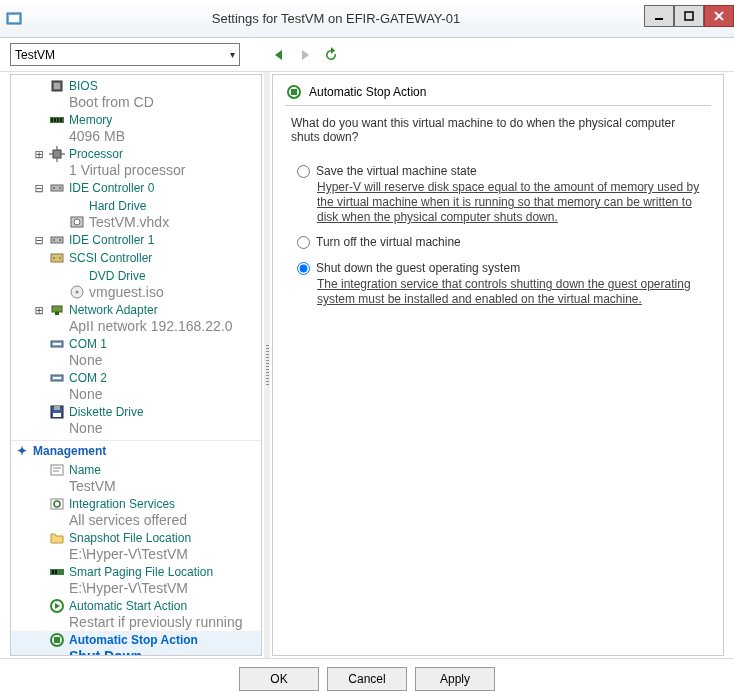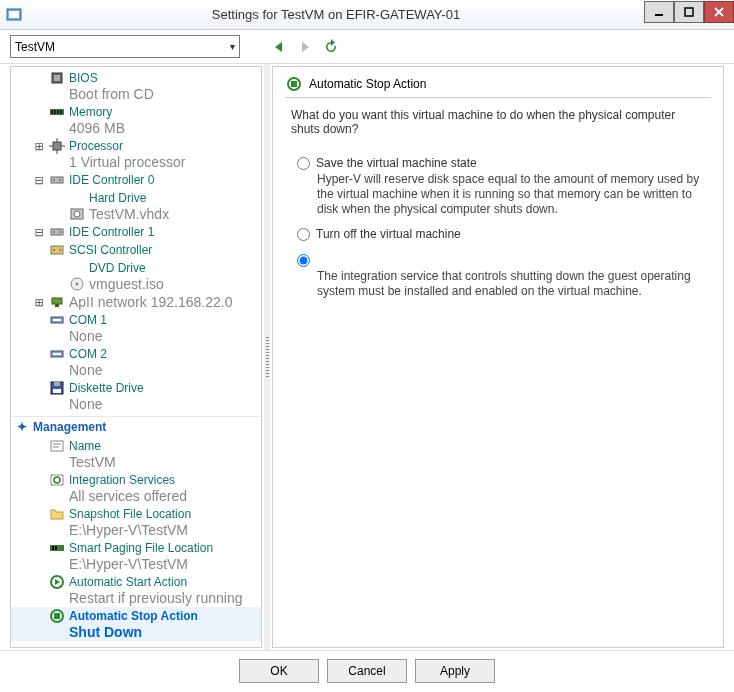--- a/index.html
+++ b/index.html
@@ -6,21 +6,21 @@
   body {
     font-family: "Segoe UI", Tahoma, sans-serif;
     font-size: 12px;
     background: #fff;
     width: 734px;
     height: 692px;
     overflow: hidden;
     color: #000;
   }
   .titlebar {
-    height: 30px;
+    height: 38px;
     background: linear-gradient(#fff, #eef3f7);
     border-bottom: 1px solid #ccc;
     display: flex;
     align-items: center;
     position: relative;
     gap: 8px;
   }
   .titlebar .ticon {
     width: 16px; height: 16px;
     margin: 0 6px;
@@ -136,21 +136,21 @@
   .right-head {
     display:flex; align-items:center; gap:6px;
     border-bottom:1px solid #ccc;
     padding-bottom:4px; margin-bottom:10px;
   }
   .right-head .hicon { width:18px; height:18px; display:flex; align-items:center; justify-content:center;}
   .right-body { padding: 0 6px; color:#333; }
   .question { margin-bottom:20px; }
   .opt { display:flex; align-items:flex-start; gap:6px; margin: 4px 0 2px 6px; }
   .opt input { margin-top:1px; }
-  .opt-desc { margin: 2px 0 10px 26px; color:#444; font-size:12px; line-height:15px;}
+  .opt-desc { margin: 2px 0 10px 26px; color:#444; font-size:12px; line-height:15px;text-decoration:underline;}
   .bottombar {
     height: 40px;
     display:flex;
     justify-content:center;
     align-items:center;
     gap:8px;
     padding: 0 12px;
     border-top:1px solid #ddd;
   }
   .btn {
@@ -333,20 +333,21 @@
         </div>
         <div class="node indent1">
           <span class="expander">⊞</span>
           <span class="nicon">
             <svg width="16" height="16" viewBox="0 0 16 16">
               <rect x="3" y="4" width="10" height="6" fill="#6a9a3a" stroke="#3a5a1a"></rect>
               <rect x="6" y="10" width="4" height="3" fill="#3a5a1a"></rect>
             </svg>
           </span>
           <span class="labels">
+            <span class="lbl">Network Adapter</span>
             <span class="sub">ApII network 192.168.22.0</span>
           </span>
         </div>
         <div class="node indent1">
           <span class="expander"></span>
           <span class="nicon">
             <svg width="16" height="16" viewBox="0 0 16 16">
               <rect x="2" y="5" width="12" height="6" fill="#7aa0c8" stroke="#456"></rect>
               <rect x="4" y="7" width="8" height="2" fill="#fff"></rect>
             </svg>
@@ -489,20 +490,21 @@
             <span>Save the virtual machine state</span>
           </label>
           <div class="opt-desc">Hyper-V will reserve disk space equal to the amount of memory used by the virtual machine when it is running so that memory can be written to disk when the physical computer shuts down.</div>
           <label class="opt">
             <input type="radio" name="stopaction" style="">
             <span>Turn off the virtual machine</span>
           </label>
           <div style="height: 6px;"></div>
           <label class="opt">
             <input type="radio" name="stopaction" checked="" style="">
+            <span>Shut down the guest operating system</span>
           </label>
           <div class="opt-desc">The integration service that controls shutting down the guest operating system must be installed and enabled on the virtual machine.</div>
         </div>
     </div>
   </div>
 </div>
 
 <div class="bottombar">
   <div class="btn">OK</div>
   <div class="btn">Cancel</div>

